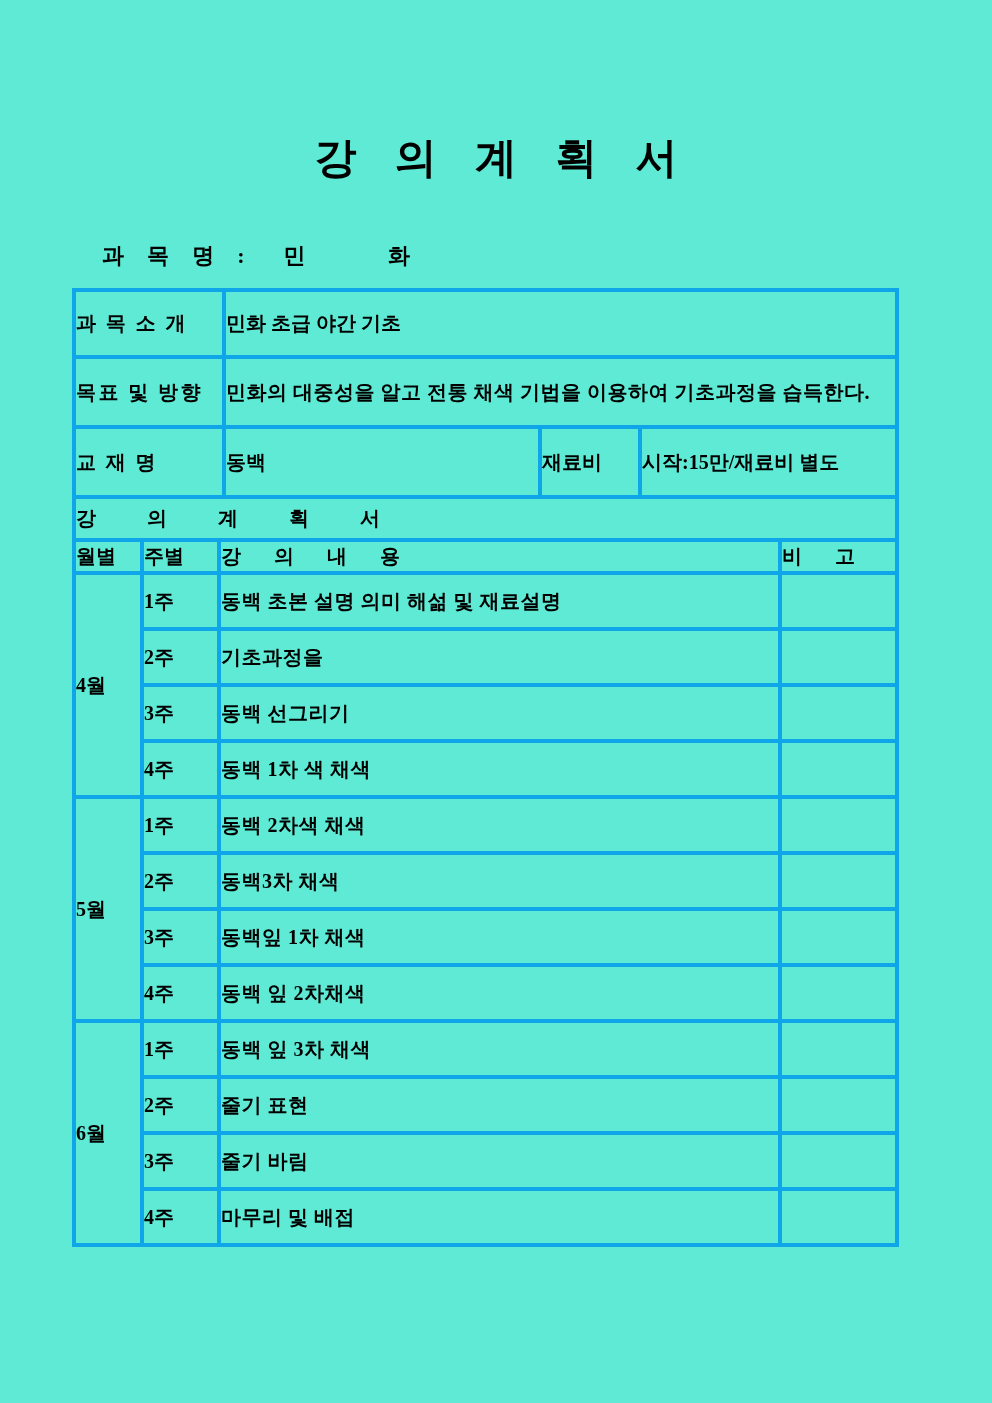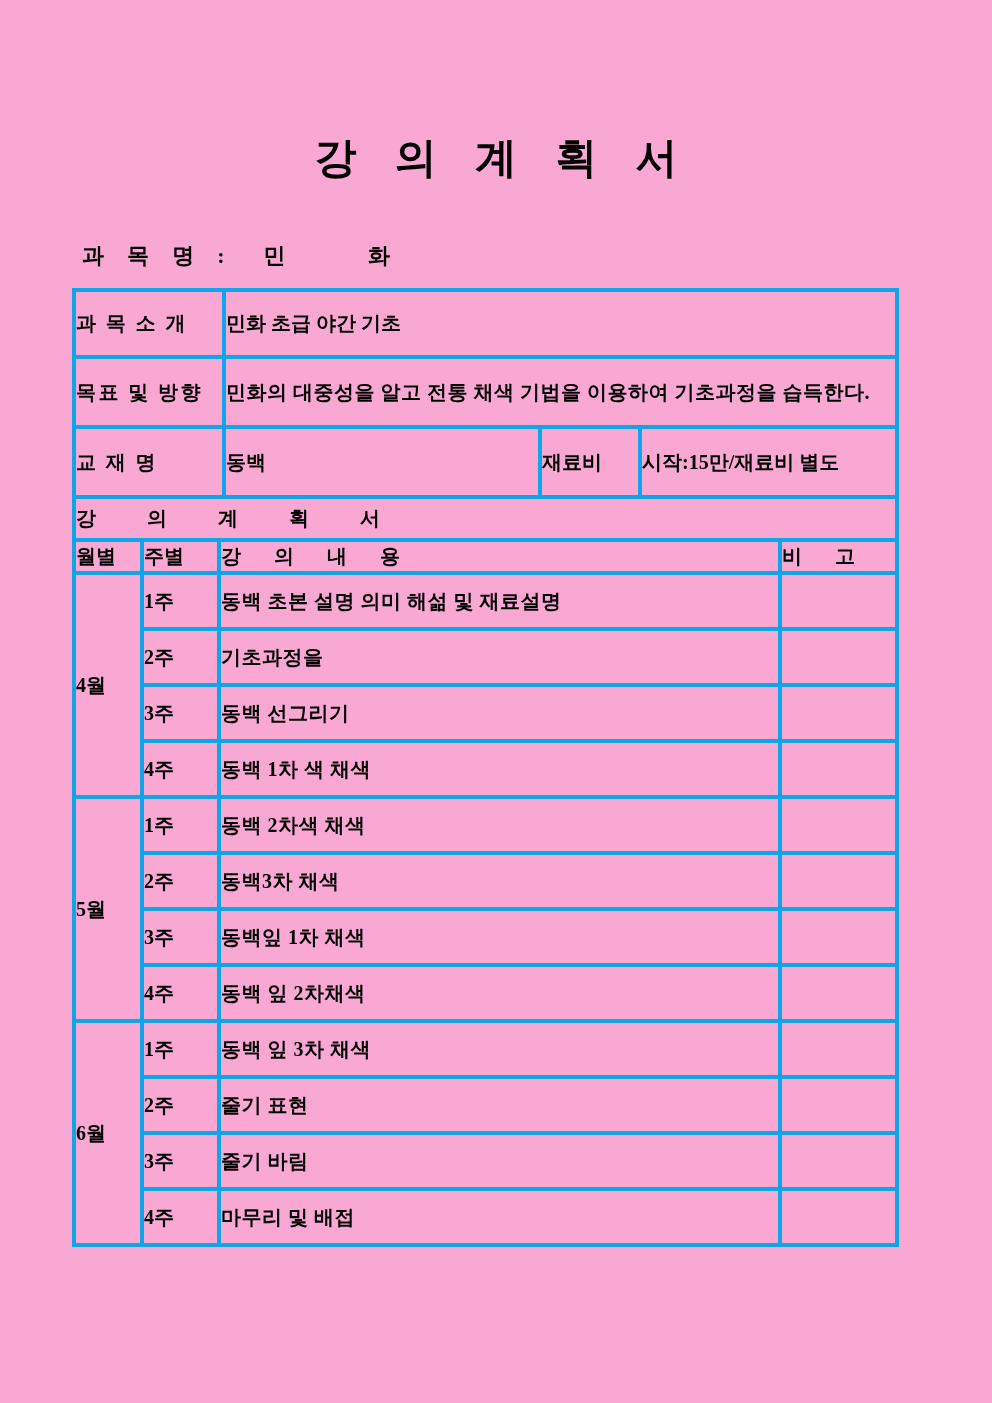--- a/index.html
+++ b/index.html
@@ -1,20 +1,20 @@
 <!DOCTYPE html>
 <html><head>
 <meta charset="utf-8">
 <style>
   html, body { margin: 0; padding: 0; background: #fff; }
   .page {
     position: relative;
     width: 992px;
     height: 1403px;
-    background: #f9a8d4;
+    background: #5eead4;
     font-family: "Liberation Serif", "DejaVu Serif", serif;
     font-weight: bold;
     color: #000;
     overflow: hidden;
   }
   .doc-title {
     position: absolute;
     top: 130px;
     left: 0;
     width: 992px;
@@ -35,21 +35,21 @@
     display: flex;
     justify-content: space-between;
     align-items: baseline;
     font-size: 22px;
     box-sizing: border-box;
     padding-left: 10px;
     padding-right: 24px;
   }
   .info-left { display: flex; align-items: baseline; gap: 30px; }
   .info-right { display: flex; align-items: baseline; gap: 14px; }
-  .label-spaced { letter-spacing: 0.4em; white-space: nowrap; }
+  .label-spaced { letter-spacing: 0.4em; white-space: nowrap; margin-left: 20px; }
   .subject-value { white-space: pre; word-spacing: 22px; }
   .instructor-value { letter-spacing: 0.02em; white-space: nowrap; }
 
   table.plan {
     position: absolute;
     top: 288px;
     left: 72px;
     width: 823px;
     border-collapse: collapse;
     table-layout: fixed;

